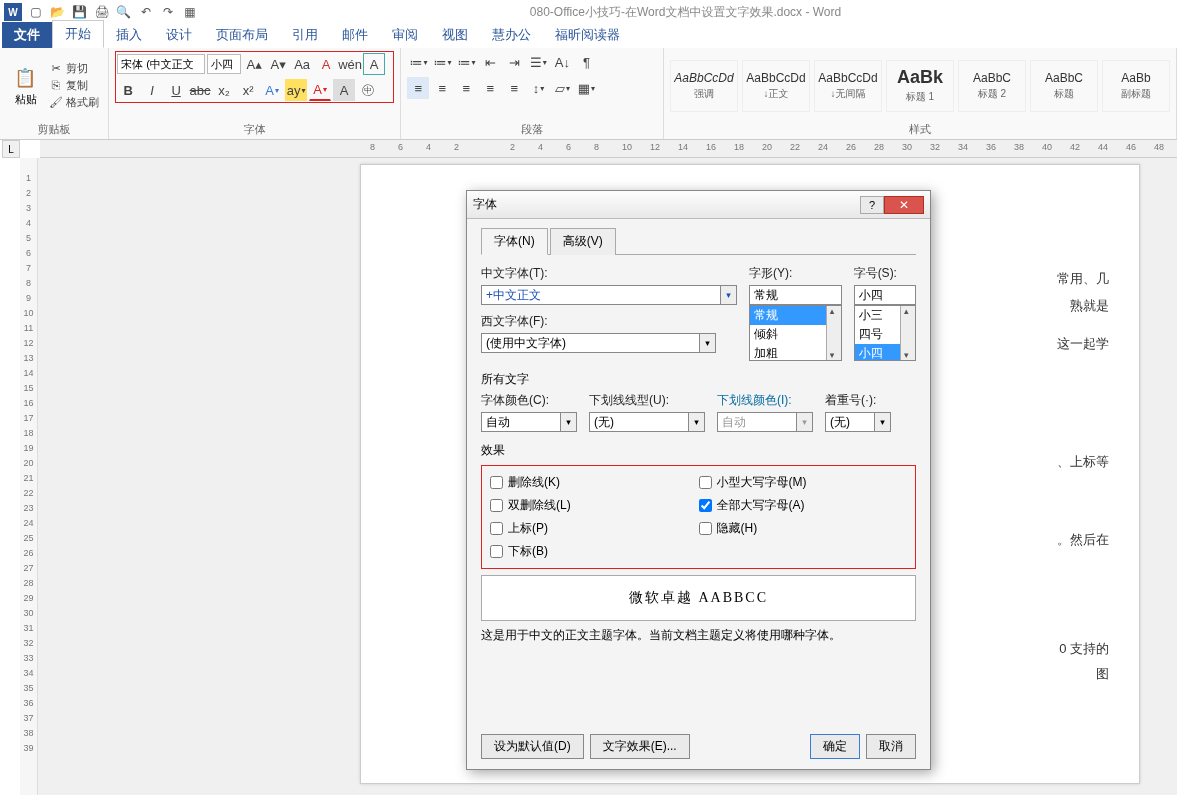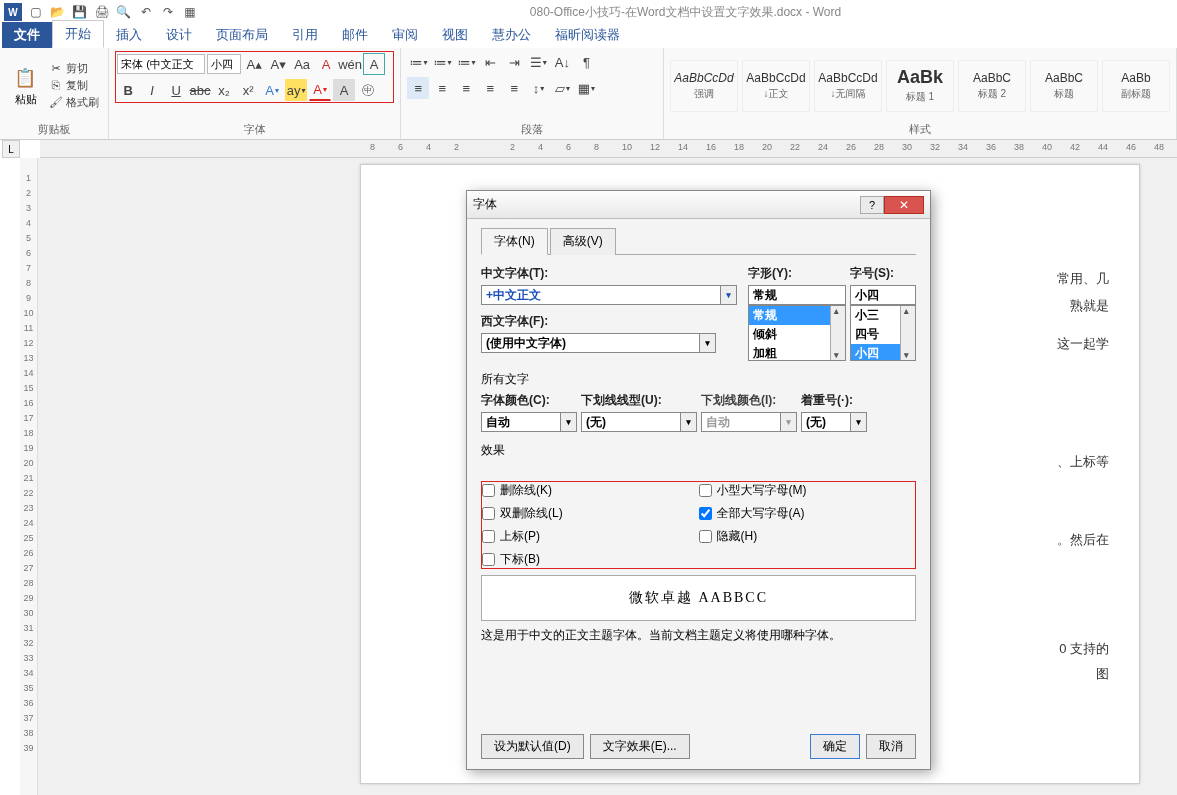--- a/index.html
+++ b/index.html
@@ -65,35 +65,35 @@
 .dialog { position: absolute; left: 466px; top: 190px; width: 465px; height: 580px; background: #f4f4f4; border: 1px solid #888; box-shadow: 3px 3px 12px rgba(0,0,0,.35); }
 .dlg-title { height: 28px; background: linear-gradient(#fdfdfd,#e8e8e8); border-bottom: 1px solid #bbb; display: flex; align-items: center; padding: 0 6px; }
 .dlg-title .t { flex: 1; font-size: 12px; }
 .dlg-title .hbtn { width: 24px; height: 18px; border: 1px solid #aaa; background: #eaeaea; display: flex; align-items: center; justify-content: center; font-size: 11px; margin-left: 3px; }
 .dlg-title .close { width: 40px; height: 18px; background: #d9534f; border: 1px solid #b03020; color: #fff; display:flex; align-items:center; justify-content:center; }
 .dlg-body { padding: 8px 14px; }
 .dlg-tabs { display: flex; border-bottom: 1px solid #aaa; }
 .dlg-tab { padding: 4px 12px; border: 1px solid #aaa; border-bottom: none; background: #eee; font-size: 12px; margin-right: 2px; position: relative; top: 1px; }
 .dlg-tab.active { background: #f4f4f4; border-bottom: 1px solid #f4f4f4; }
 
-.dlg-row { display: flex; gap: 4px; margin-top: 10px; font-weight: bold; }
+.dlg-row { display: flex; gap: 12px; margin-top: 10px; }
 .dlg-col { display: flex; flex-direction: column; }
 .dlg-col label { font-size: 12px; margin-bottom: 3px; color: #222; }
 .dcombo { border: 1px solid #888; background: #fff; height: 20px; display: flex; align-items: center; padding: 0 4px; font-size: 12px; position: relative; }
 .dcombo .arrow { position: absolute; right: 0; top: 0; width: 16px; height: 100%; border-left: 1px solid #888; display: flex; align-items: center; justify-content: center; font-size: 9px; background:#eee;}
 .dcombo.blue { color: #1a4fba; }
 .listbox { border: 1px solid #888; background: #fff; height: 56px; font-size: 12px; overflow: hidden; position: relative; }
 .listbox .li { padding: 1px 4px; }
 .listbox .li.sel { background: #3399ff; color: #fff; }
 .listbox .scroll { position:absolute; right:0; top:0; width:15px; height:100%; background:#eee; border-left:1px solid #aaa;}
 .listbox .scroll::before{content:"▴"; position:absolute; top:0; left:3px; font-size:9px; color:#555;}
 .listbox .scroll::after{content:"▾"; position:absolute; bottom:0; left:3px; font-size:9px; color:#555;}
 
 .section-lbl { font-size: 12px; margin-top: 10px; }
-.effects-box { border: 1.5px solid #d22; padding: 0; margin-top: 22px; display: flex; }
+.effects-box { border: 1.5px solid #d22; padding: 8px; margin-top: 6px; display: flex; }
 .effects-col { flex: 1; display: flex; flex-direction: column; gap: 6px; }
 .chk { display: flex; align-items: center; gap: 5px; font-size: 12px; }
 .chk input { width: 13px; height: 13px; }
 
 .preview-box { border: 1px solid #aaa; height: 46px; margin-top: 6px; display: flex; align-items: center; justify-content: center; font-size: 14px; letter-spacing: 2px; font-family: SimSun, serif; background: #fff; }
 .preview-desc { font-size: 12px; margin-top: 6px; }
 
 .dlg-buttons { position: absolute; bottom: 10px; left: 14px; right: 14px; display: flex; gap: 6px; }
 .dlg-buttons .spacer { flex: 1; }
 .btn { padding: 3px 12px; border: 1px solid #888; background: #eaeaea; font-size: 12px; cursor: pointer; }
@@ -405,21 +405,21 @@
           </div>
         </div>
       <div class="dlg-col" style="width:116px">
           <label>下划线线型(U):</label>
           <div class="dcombo">
             <span>(无)</span>
             <span class="arrow">▾</span>
           </div>
         </div>
       <div class="dlg-col" style="width:96px">
-          <label style="color:#404040">下划线颜色(I):</label>
+          <label style="color:#0369a1">下划线颜色(I):</label>
           <div class="dcombo" style="color:#999">
             <span>自动</span>
             <span class="arrow">▾</span>
           </div>
         </div>
       <div class="dlg-col" style="width:66px">
           <label>着重号(·):</label>
           <div class="dcombo">
             <span>(无)</span>
             <span class="arrow">▾</span>

